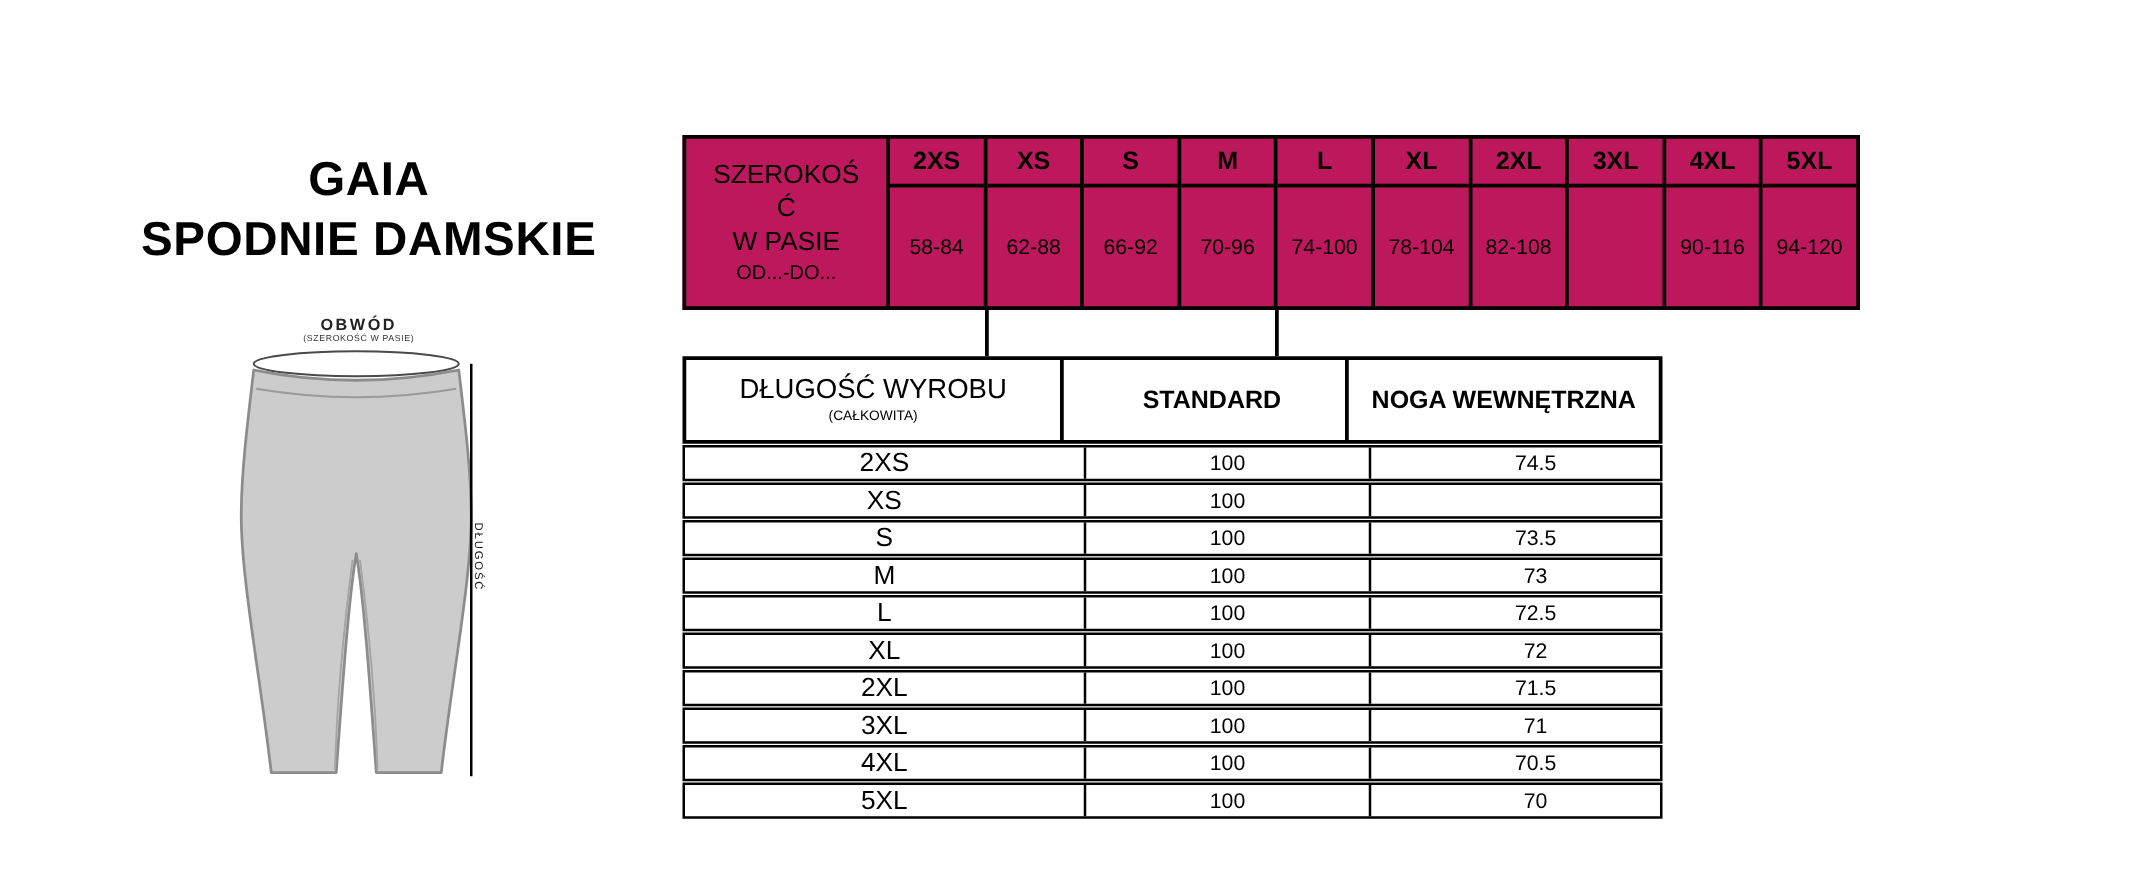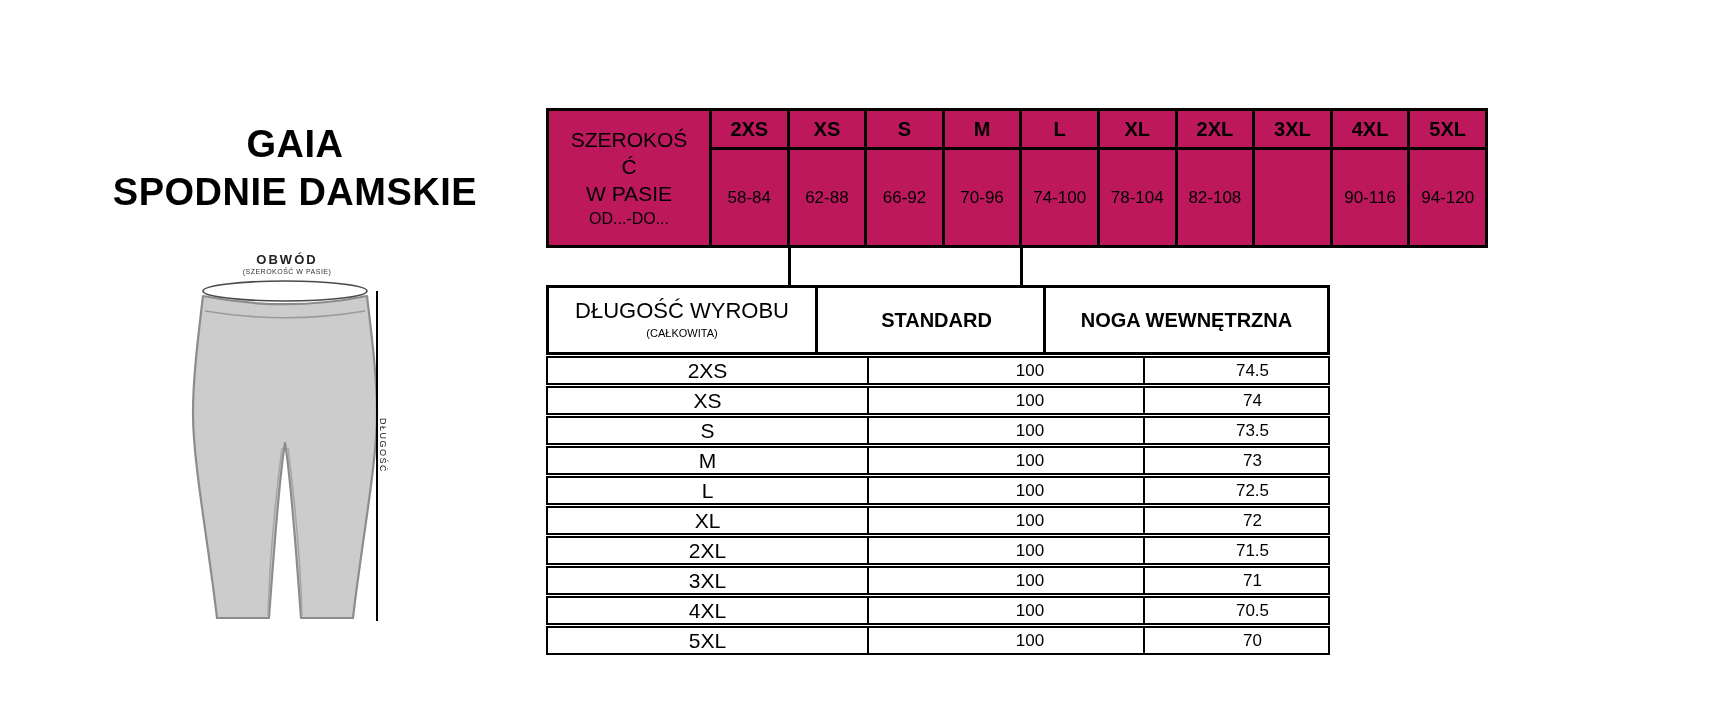--- a/index.html
+++ b/index.html
@@ -80,21 +80,21 @@
   .connector.c1 { left: 788px; }
   .connector.c2 { left: 1020px; }
 
   
   .ltable { position: absolute; left: 546px; top: 285px; width: 784px; }
   .lt-head {
     display: flex; height: 70px;
     border: 3px solid #000; background: #fff;
   }
   .lt-h1 {
-    width: 269px; border-right: 3px solid #000;
+    width: 302px; border-right: 3px solid #000;
     display: flex; flex-direction: column; align-items: center; justify-content: center;
     text-align: center;
   }
   .lt-h1-main { font-size: 22px; line-height: 26px; }
   .lt-h1-sub { font-size: 11px; line-height: 19px; }
   .lt-h2 {
     width: 228px; border-right: 3px solid #000;
     display: flex; align-items: center; justify-content: center;
     font-weight: bold; font-size: 20px; padding-left: 12px;
   }
@@ -109,21 +109,20 @@
   }
   .lt-c1 {
     width: 321px; border-right: 2px solid #000;
     display: flex; align-items: center; justify-content: center;
     font-size: 21px;
   }
   .lt-c2 {
     width: 228px; border-right: 2px solid #000;
     display: flex; align-items: center; justify-content: center;
     font-size: 17px;
-    margin-left: 48px;
   }
   .lt-c3 {
     flex: 1;
     display: flex; align-items: center; justify-content: center;
     font-size: 17px;
     padding-left: 32px;
   }
 </style>
 </head>
 <body>
@@ -222,21 +221,20 @@
     </div>
 
     <div class="lt-row">
       <div class="lt-c1">2XS</div>
       <div class="lt-c2">100</div>
       <div class="lt-c3">74.5</div>
     </div>
     <div class="lt-row">
       <div class="lt-c1">XS</div>
       <div class="lt-c2">100</div>
-      <div class="lt-c3">74</div>
     </div>
     <div class="lt-row">
       <div class="lt-c1">S</div>
       <div class="lt-c2">100</div>
       <div class="lt-c3">73.5</div>
     </div>
     <div class="lt-row">
       <div class="lt-c1">M</div>
       <div class="lt-c2">100</div>
       <div class="lt-c3">73</div>

